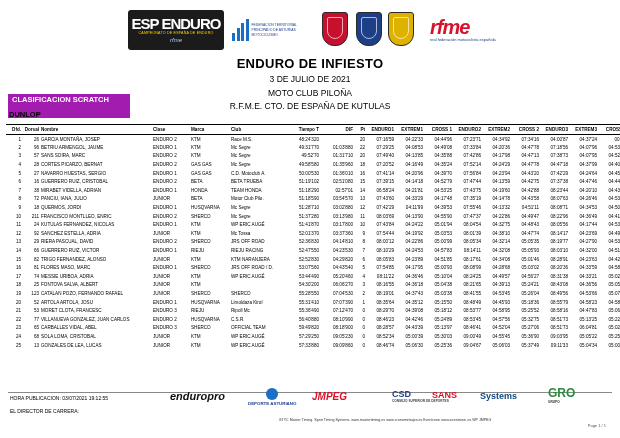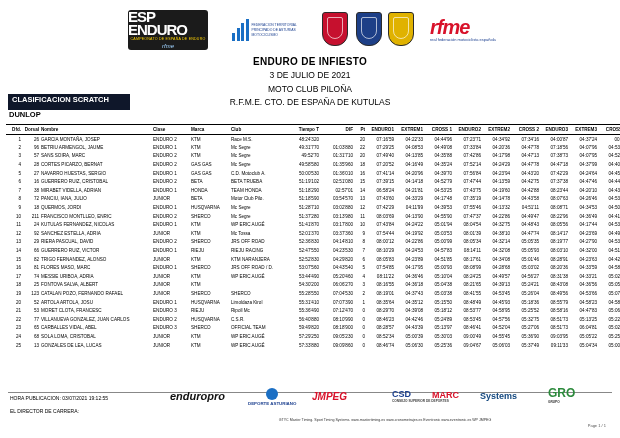--- a/index.html
+++ b/index.html
@@ -11,21 +11,21 @@
     overflow:hidden;
   }
   .page{position:relative;width:620px;height:438px;}
 
   
   .logos{
     position:absolute;left:0;top:4px;width:620px;height:52px;
   }
   .logo{position:absolute;display:flex;align-items:center;justify-content:center;}
 
-  .logo-espenduro{left:128px;top:6px;width:80px;height:40px;
+  .logo-espenduro{left:128px;top:6px;width:96px;height:40px;
     background:#1b1b1b;color:#fff;border-radius:3px;flex-direction:column;}
   .logo-espenduro .l1{font-size:15px;font-weight:bold;letter-spacing:-1px;color:#fff;line-height:13px;}
   .logo-espenduro .l2{font-size:3.6px;color:#ffd200;letter-spacing:.2px;line-height:6px;}
   .logo-espenduro .l3{font-size:6px;color:#9fd3ff;font-style:italic;line-height:8px;}
 
   .logo-fed{left:232px;top:8px;width:84px;height:36px;color:#1a3f8f;flex-direction:row;gap:3px;}
   .logo-fed .bars{display:flex;gap:1.5px;align-items:flex-end;height:22px;}
   .logo-fed .bars i{display:block;width:3px;background:#1a6fc4;}
   .logo-fed .txt{font-size:3.4px;line-height:5px;color:#1a3f8f;}
 
@@ -39,28 +39,28 @@
   .sh.gold{background:#e0b200;}
   .sh:after{content:"";position:absolute;left:4px;top:4px;right:4px;bottom:6px;
      border:1px solid rgba(255,255,255,.65);border-radius:2px 2px 8px 8px;}
 
   .logo-rfme{left:430px;top:8px;width:96px;height:36px;flex-direction:column;align-items:flex-start;}
   .logo-rfme .r1{font-size:20px;font-weight:bold;color:#d8122a;letter-spacing:-1px;line-height:19px;font-style:italic;}
   .logo-rfme .r2{font-size:4px;color:#1b3f8f;line-height:6px;}
 
   
   .titles{position:absolute;left:0;top:56px;width:620px;text-align:center;}
-  .t-main{font-size:10px;font-weight:bold;letter-spacing:.3px;}
+  .t-main{font-size:13px;font-weight:bold;letter-spacing:.3px;}
   .t-date{font-size:8.5px;margin-top:3px;}
   .t-club{font-size:8.5px;margin-top:4px;}
   .t-champ{font-size:8.5px;margin-top:3px;}
   .t-res{font-size:11px;font-weight:bold;font-style:italic;margin-top:4px;}
 
   .class-band{
-    position:absolute;left:8px;top:94px;width:122px;height:16px;background:#0f172a;
+    position:absolute;left:8px;top:94px;width:122px;height:24px;background:#a21caf;
   }
   .class-band span{color:#fff;font-size:7.5px;font-weight:bold;line-height:12px;padding-left:4px;display:block;}
   .final-lbl{position:absolute;left:9px;top:110px;font-size:7.5px;font-weight:bold;}
 
   
   .tbl{position:absolute;left:6px;top:124px;width:608px;}
   table{border-collapse:collapse;width:608px;table-layout:fixed;}
   th{
     font-size:4.6px;font-weight:bold;text-align:left;
     border-bottom:1px solid #000;border-top:1px solid #000;
@@ -705,21 +705,21 @@
     <div class="sp sp-enduropro"><span>enduropro</span></div>
     <div class="sp sp-deporte">
       <span class="dot"></span>
       <span>DEPORTE ASTURIANO</span>
     </div>
     <div class="sp sp-dunlop"><span>JMPEG</span></div>
     <div class="sp sp-csd">
       <span>CSD</span>
       <em>CONSEJO SUPERIOR DE DEPORTES</em>
     </div>
-    <div class="sp sp-redd"><span>MARC</span></div>
+    <div class="sp sp-redd"><span>SANS</span></div>
     <div class="sp sp-allianz"><span>Systems</span></div>
     <div class="sp sp-gro">
       <span>GRO</span>
       <em>GRUPO</em>
     </div>
   </div>
 
   <div class="foot-note">GTYC Master Timing. Sport Timing Systems. www.mastertiming.es www.cronometrajes.es Eventronic www.eventronic.es  WP JMPEG</div>
   <div class="foot-page">Page 1 / 1</div>
 </div>

